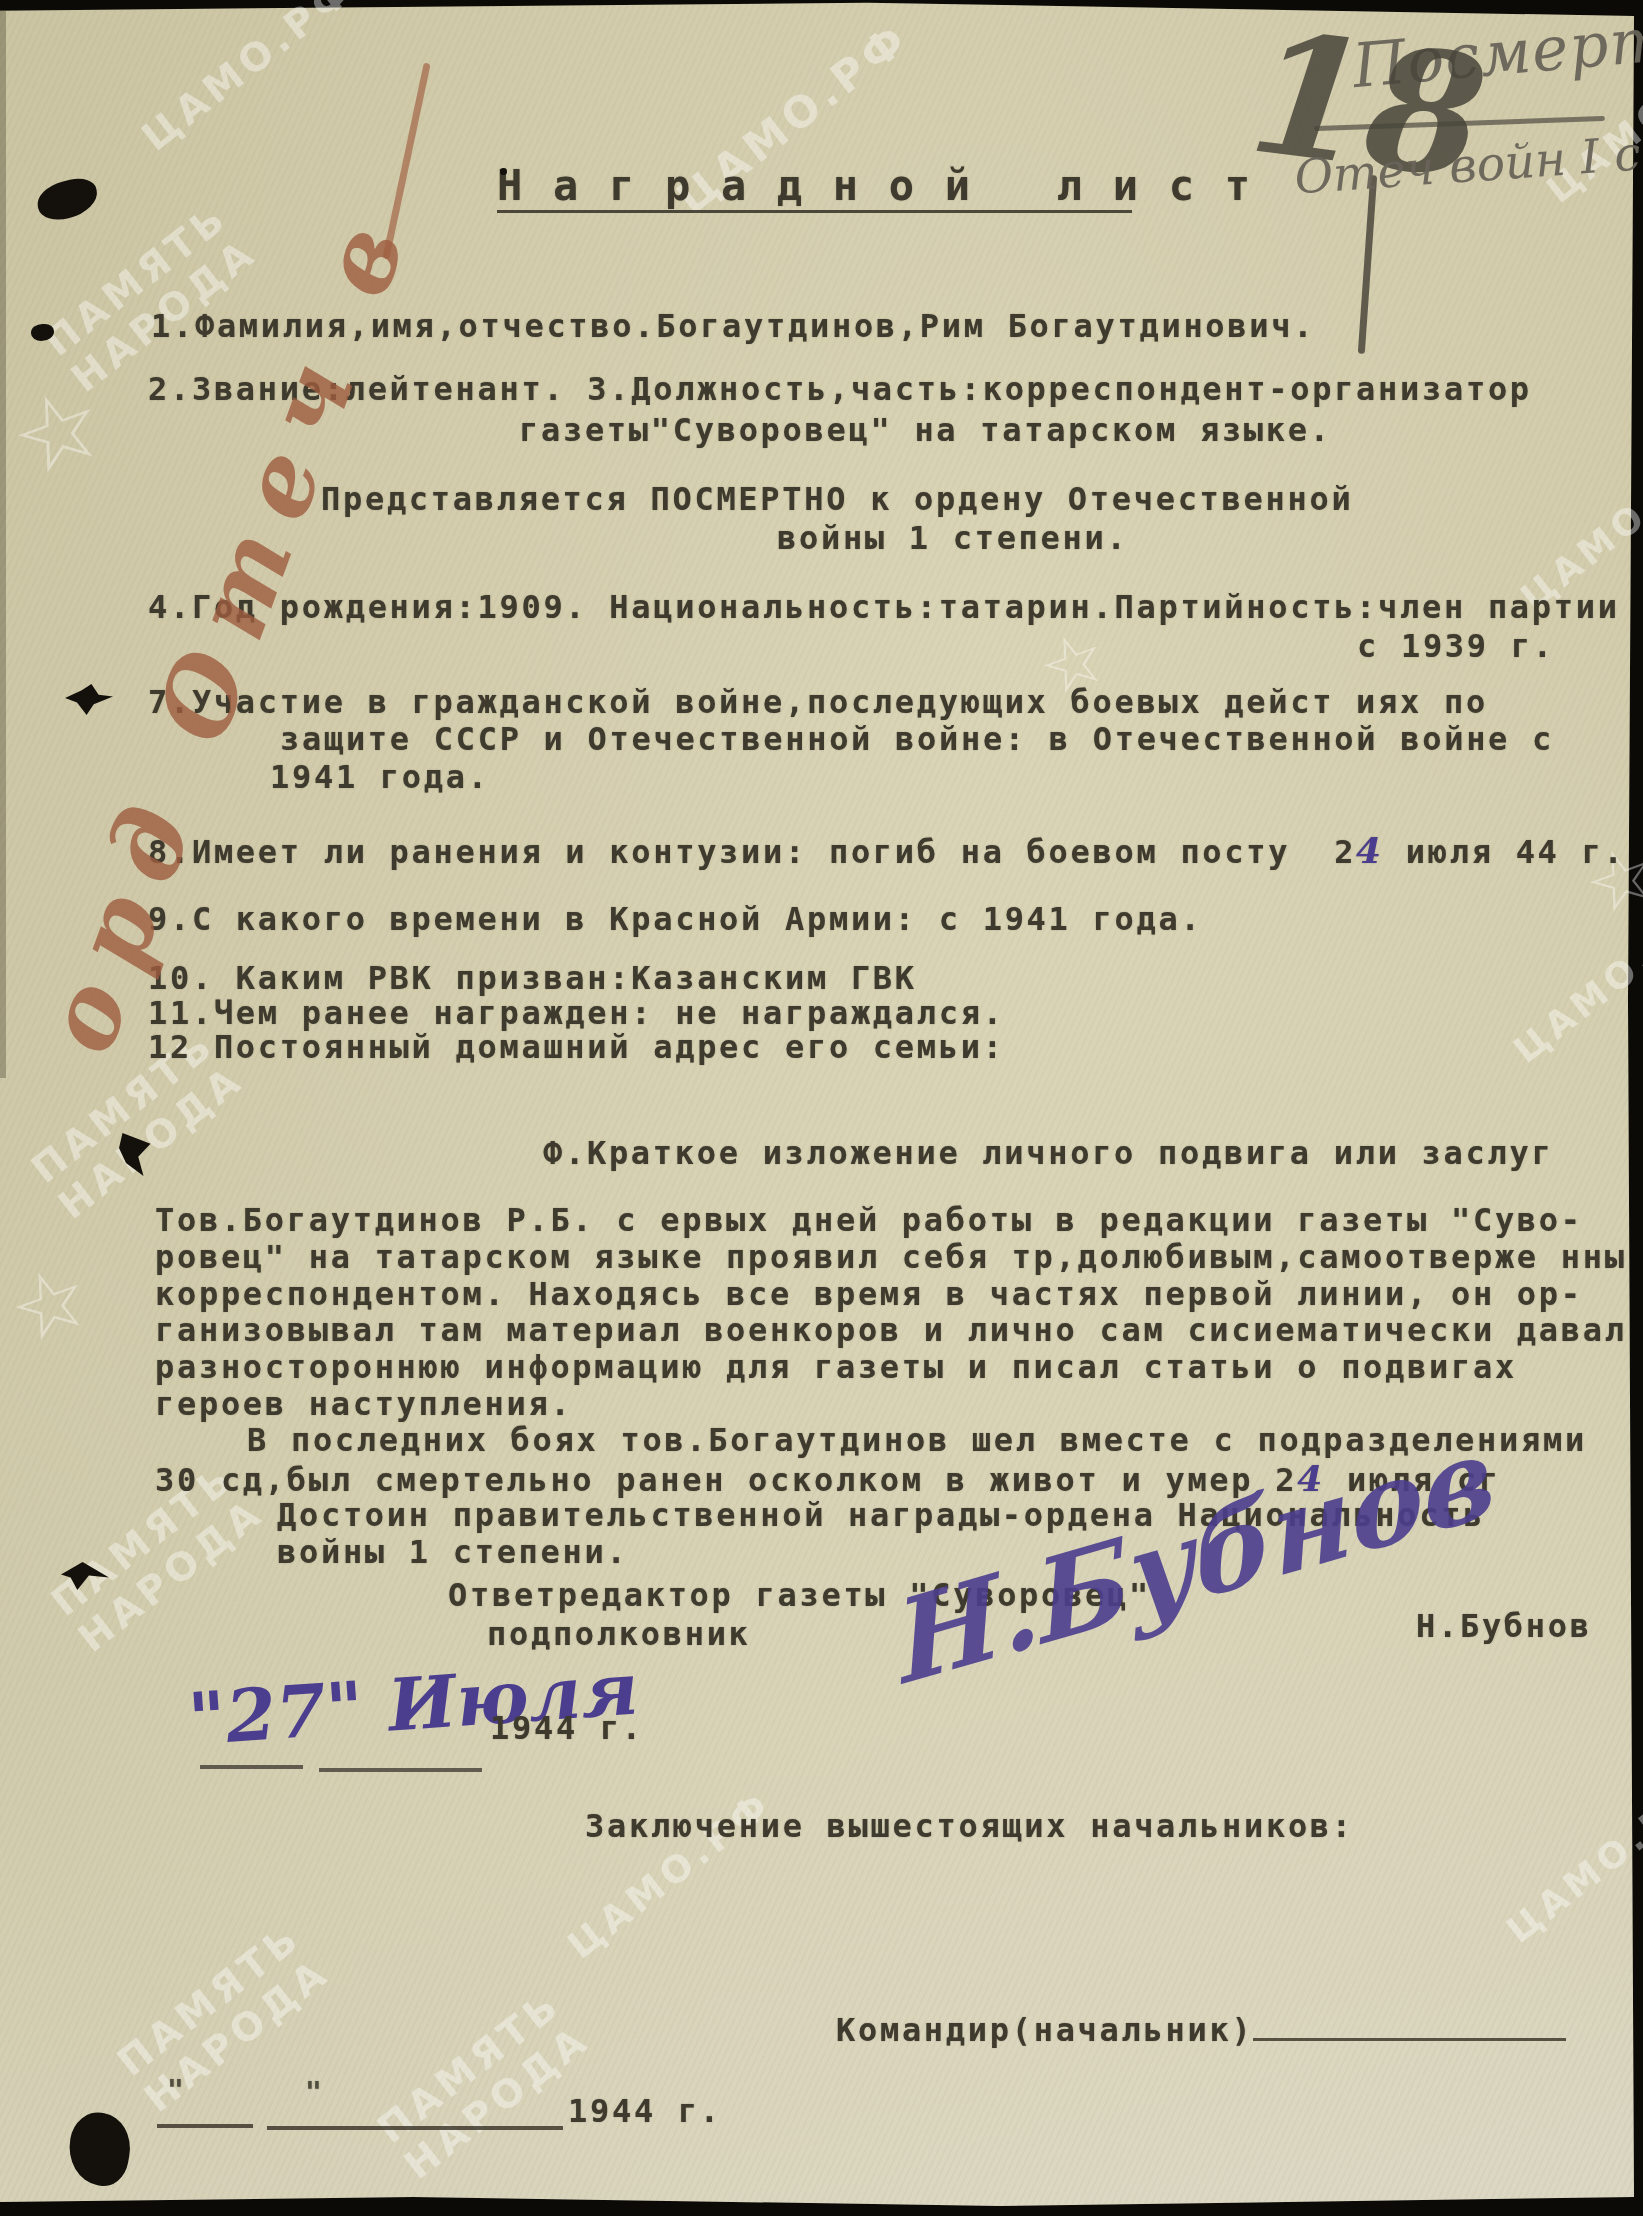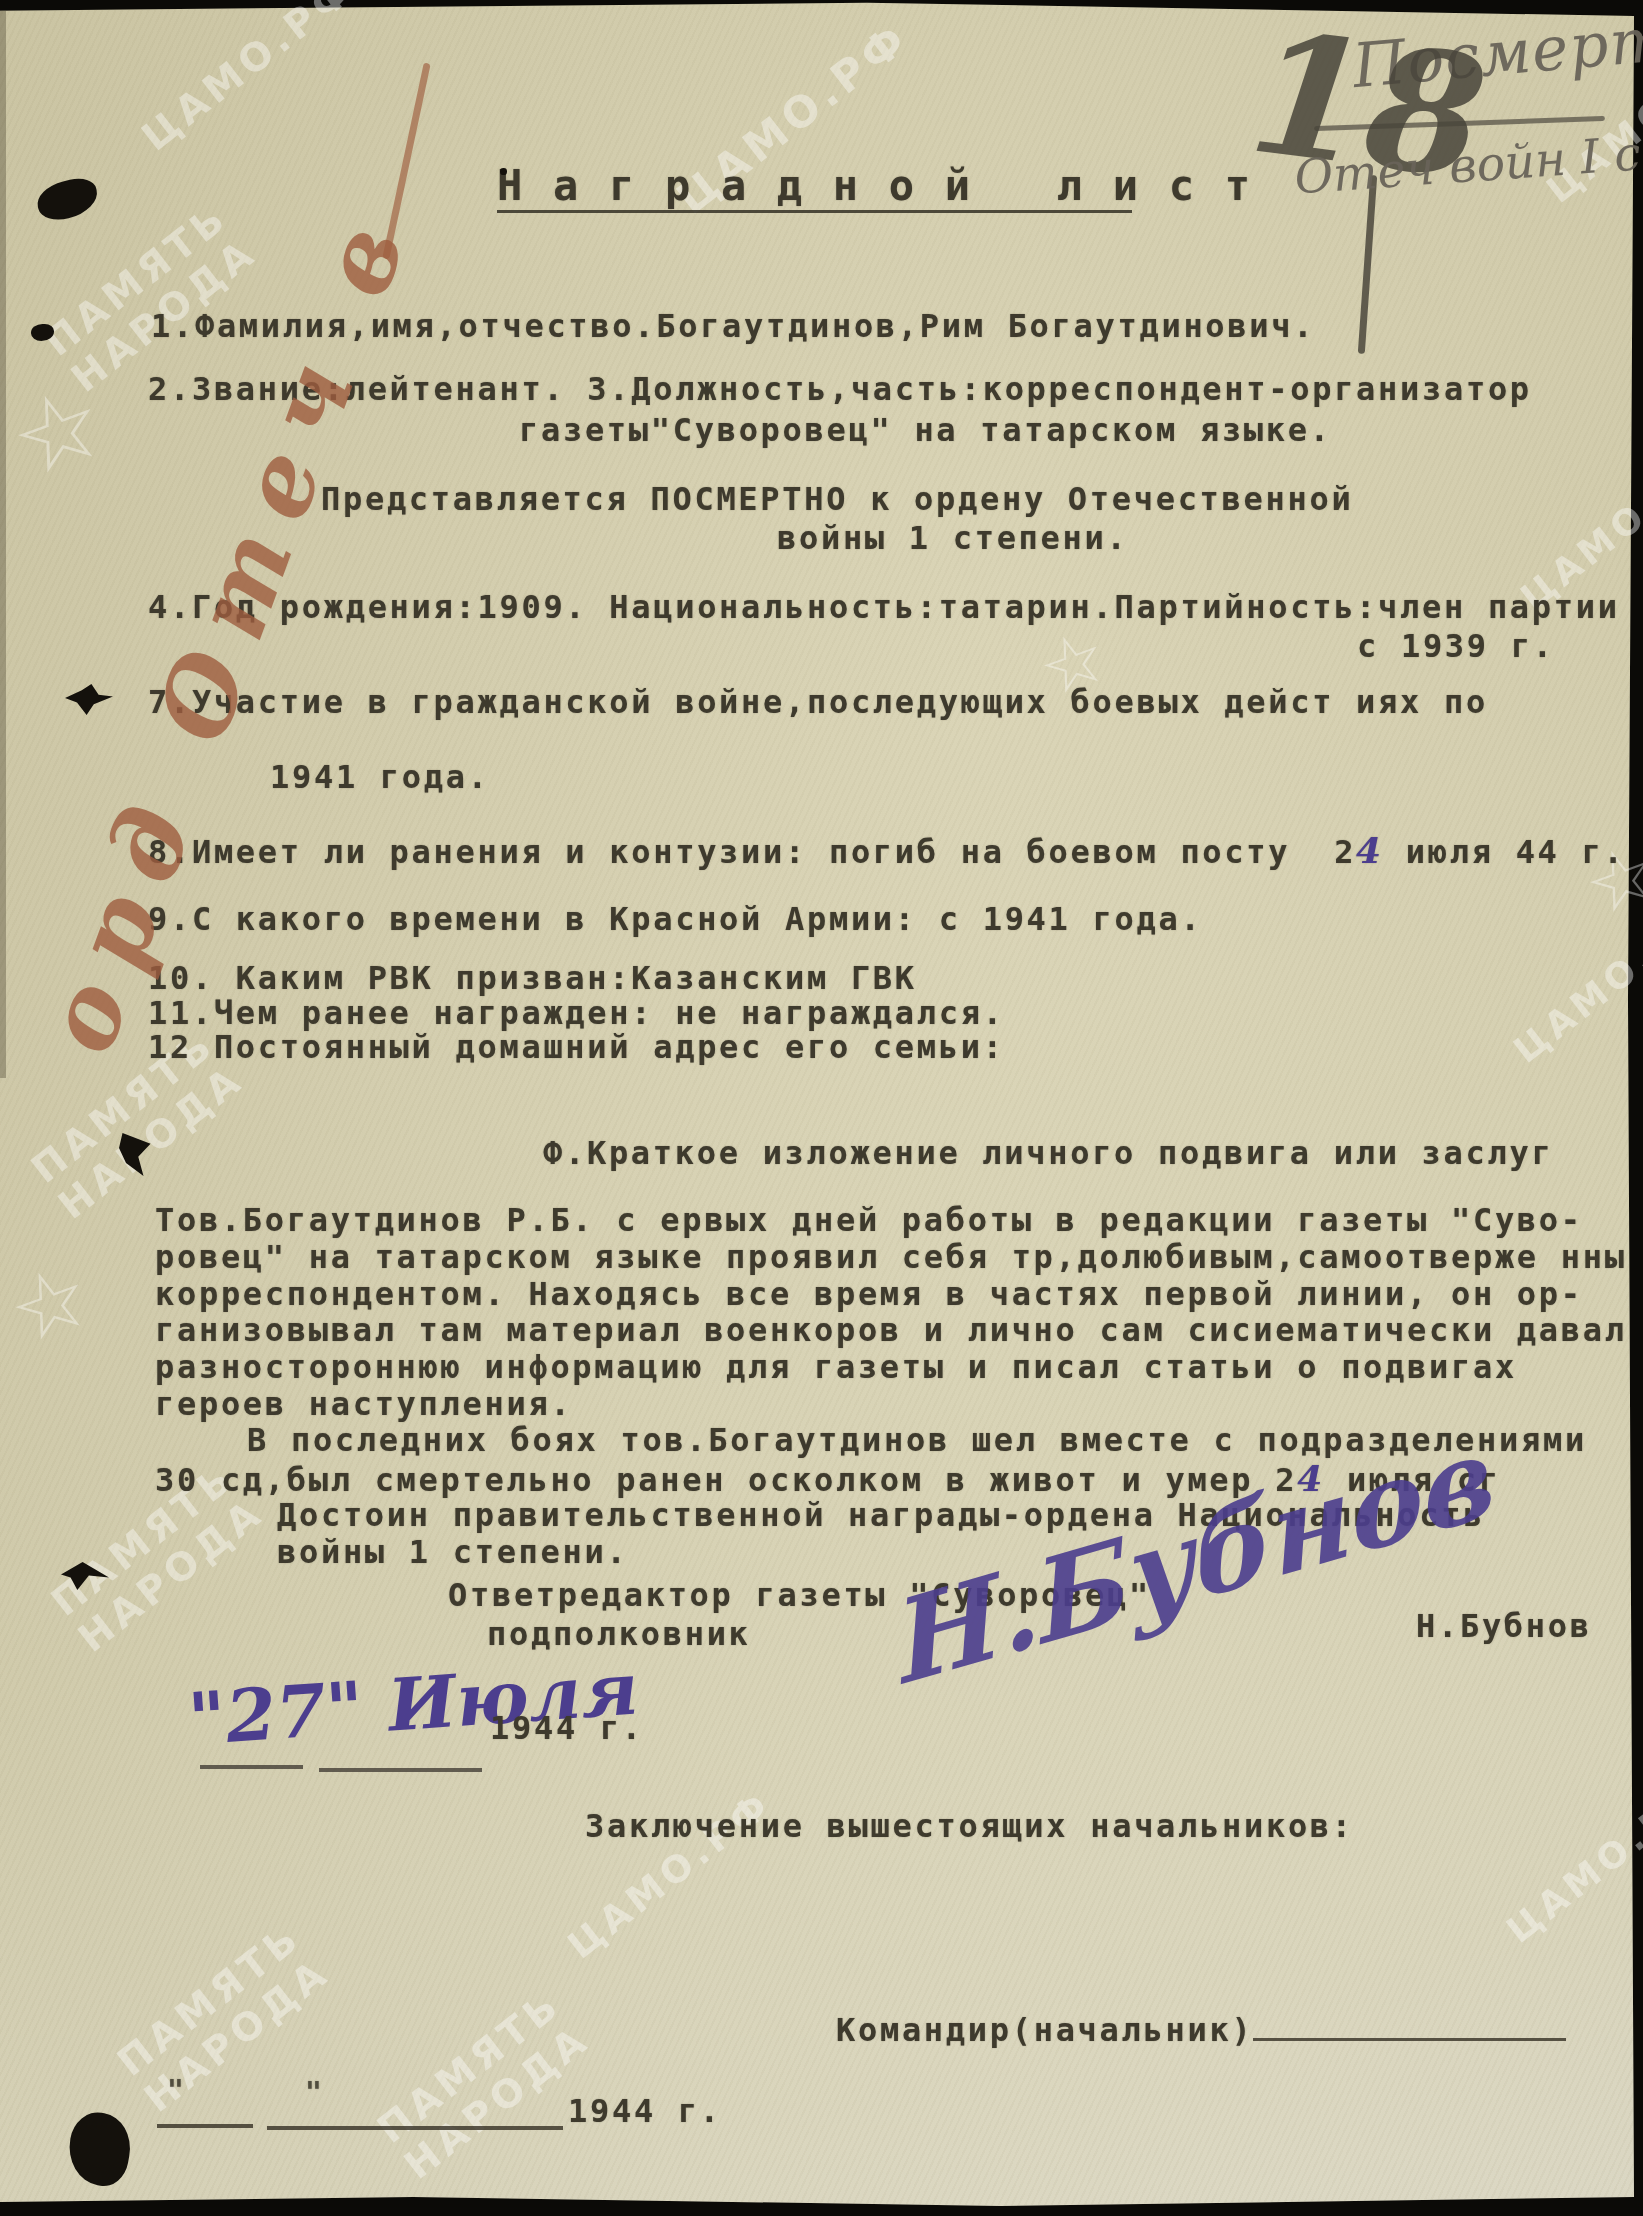--- a/index.html
+++ b/index.html
@@ -85,20 +85,21 @@
   <div class="t" style="left:148px;top:371px;">2.Звание:лейтенант. 3.Должность,часть:корреспондент-организатор</div>
   <div class="t" style="left:519px;top:412px;">газеты"Суворовец" на татарском языке.</div>
 
   <div class="t" style="left:321px;top:481px;">Представляется ПОСМЕРТНО к ордену Отечественной</div>
   <div class="t" style="left:777px;top:520px;">войны 1 степени.</div>
 
   <div class="t" style="left:148px;top:589px;">4.Год рождения:1909. Национальность:татарин.Партийность:член партии</div>
   <div class="t" style="left:1357px;top:628px;">с 1939 г.</div>
 
   <div class="t" style="left:148px;top:684px;">7.Участие в гражданской войне,последующих боевых дейст иях по</div>
+  <div class="t" style="left:280px;top:721px;">защите СССР и Отечественной войне: в Отечественной войне с</div>
   <div class="t" style="left:270px;top:759px;">1941 года.</div>
 
   <div class="t" style="left:148px;top:832px;"><span>8.Имеет ли ранения и контузии: погиб на боевом посту  2</span><span class="hand4" style="font-size:36px;">4</span><span> июля 44 г.</span></div>
 
   <div class="t" style="left:148px;top:901px;">9.С какого времени в Красной Армии: с 1941 года.</div>
   <div class="t" style="left:148px;top:960px;">10. Каким РВК призван:Казанским ГВК</div>
   <div class="t" style="left:148px;top:995px;">11.Чем ранее награжден: не награждался.</div>
   <div class="t" style="left:148px;top:1029px;">12 Постоянный домашний адрес его семьи:</div>
 
   <div class="t" style="left:543px;top:1135px;">Ф.Краткое изложение личного подвига или заслуг</div>

